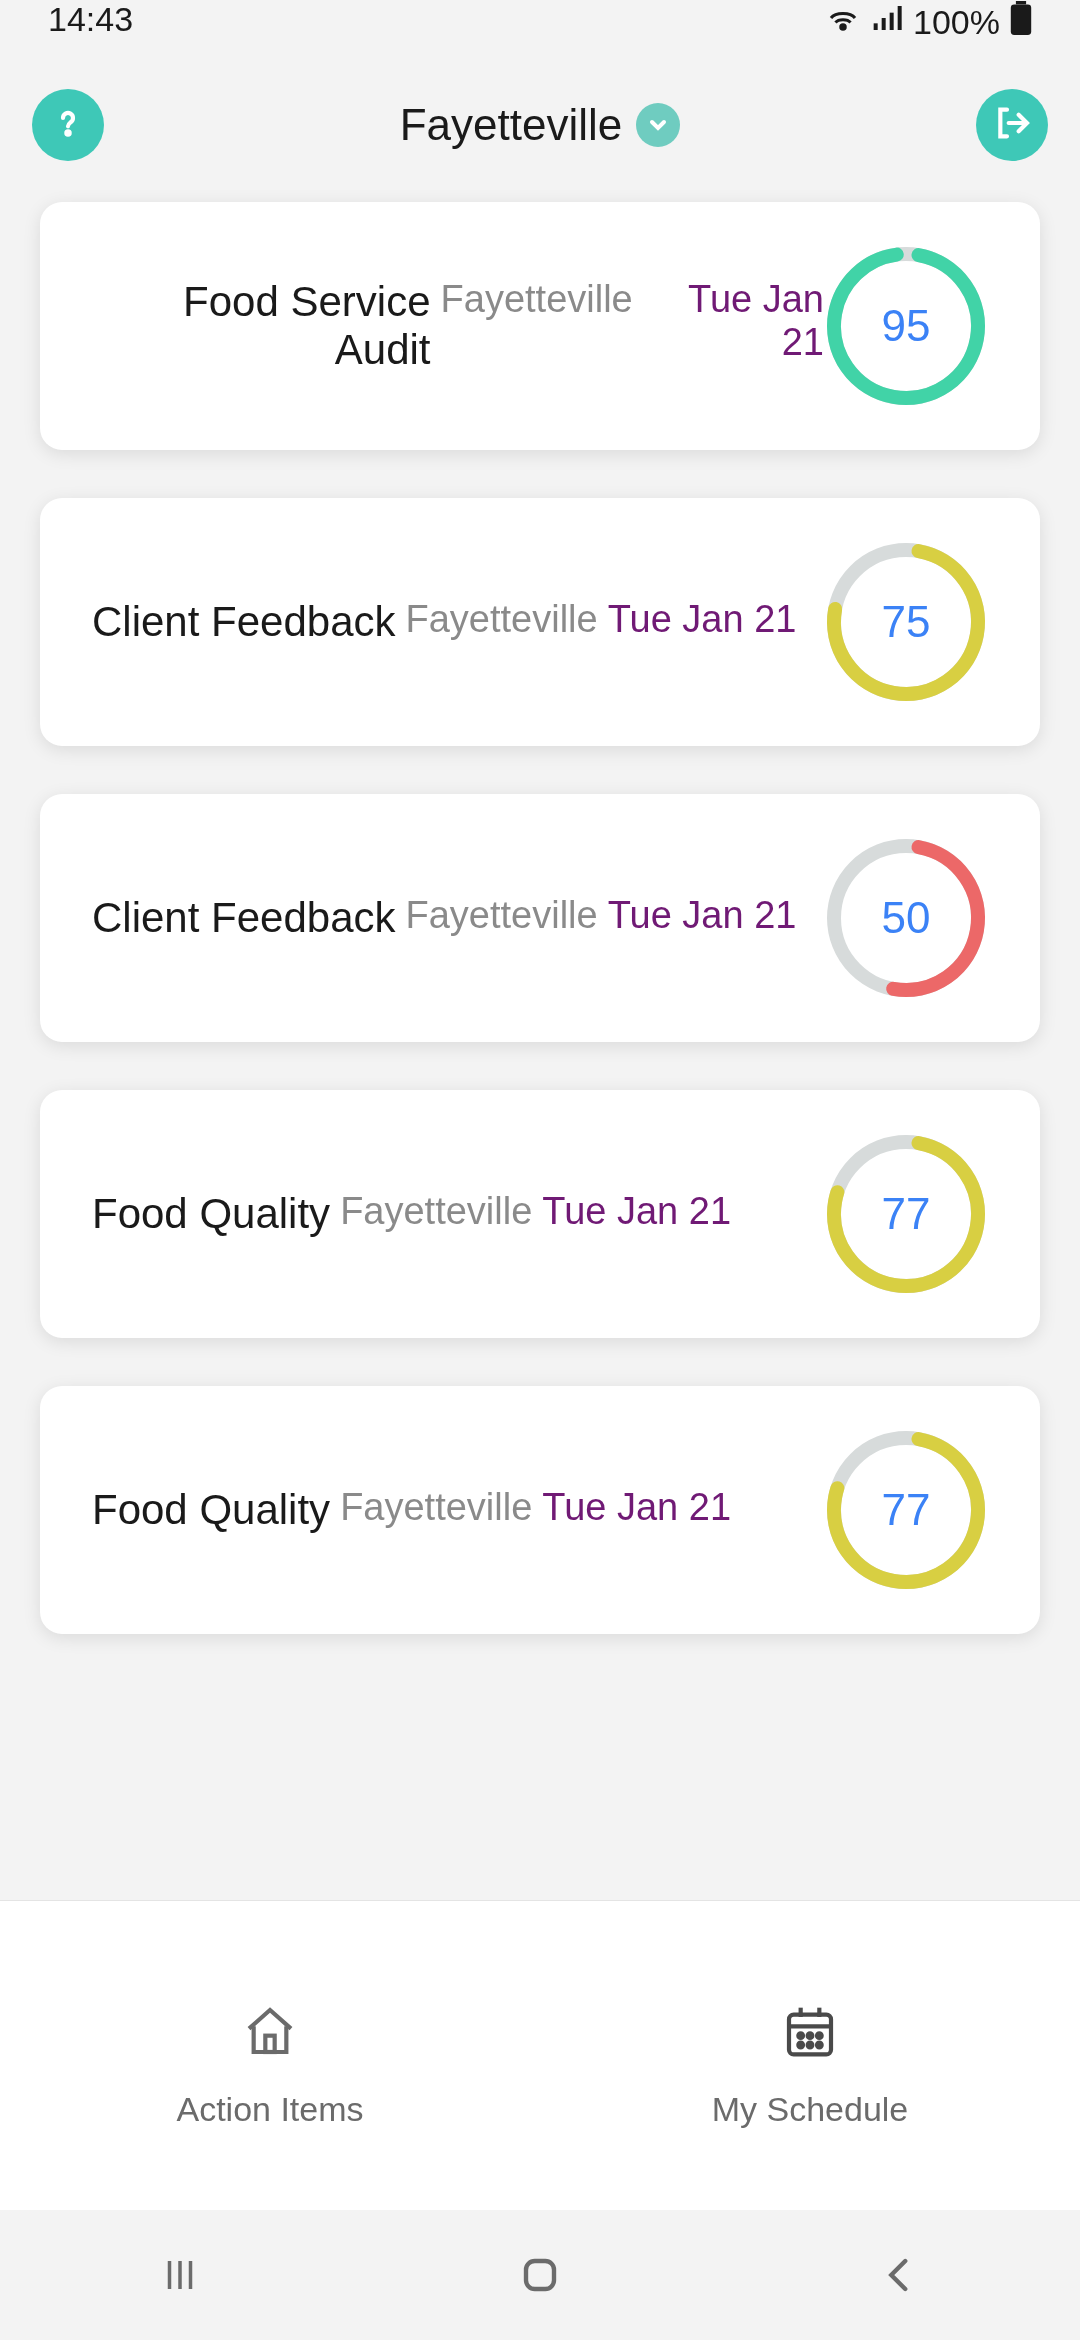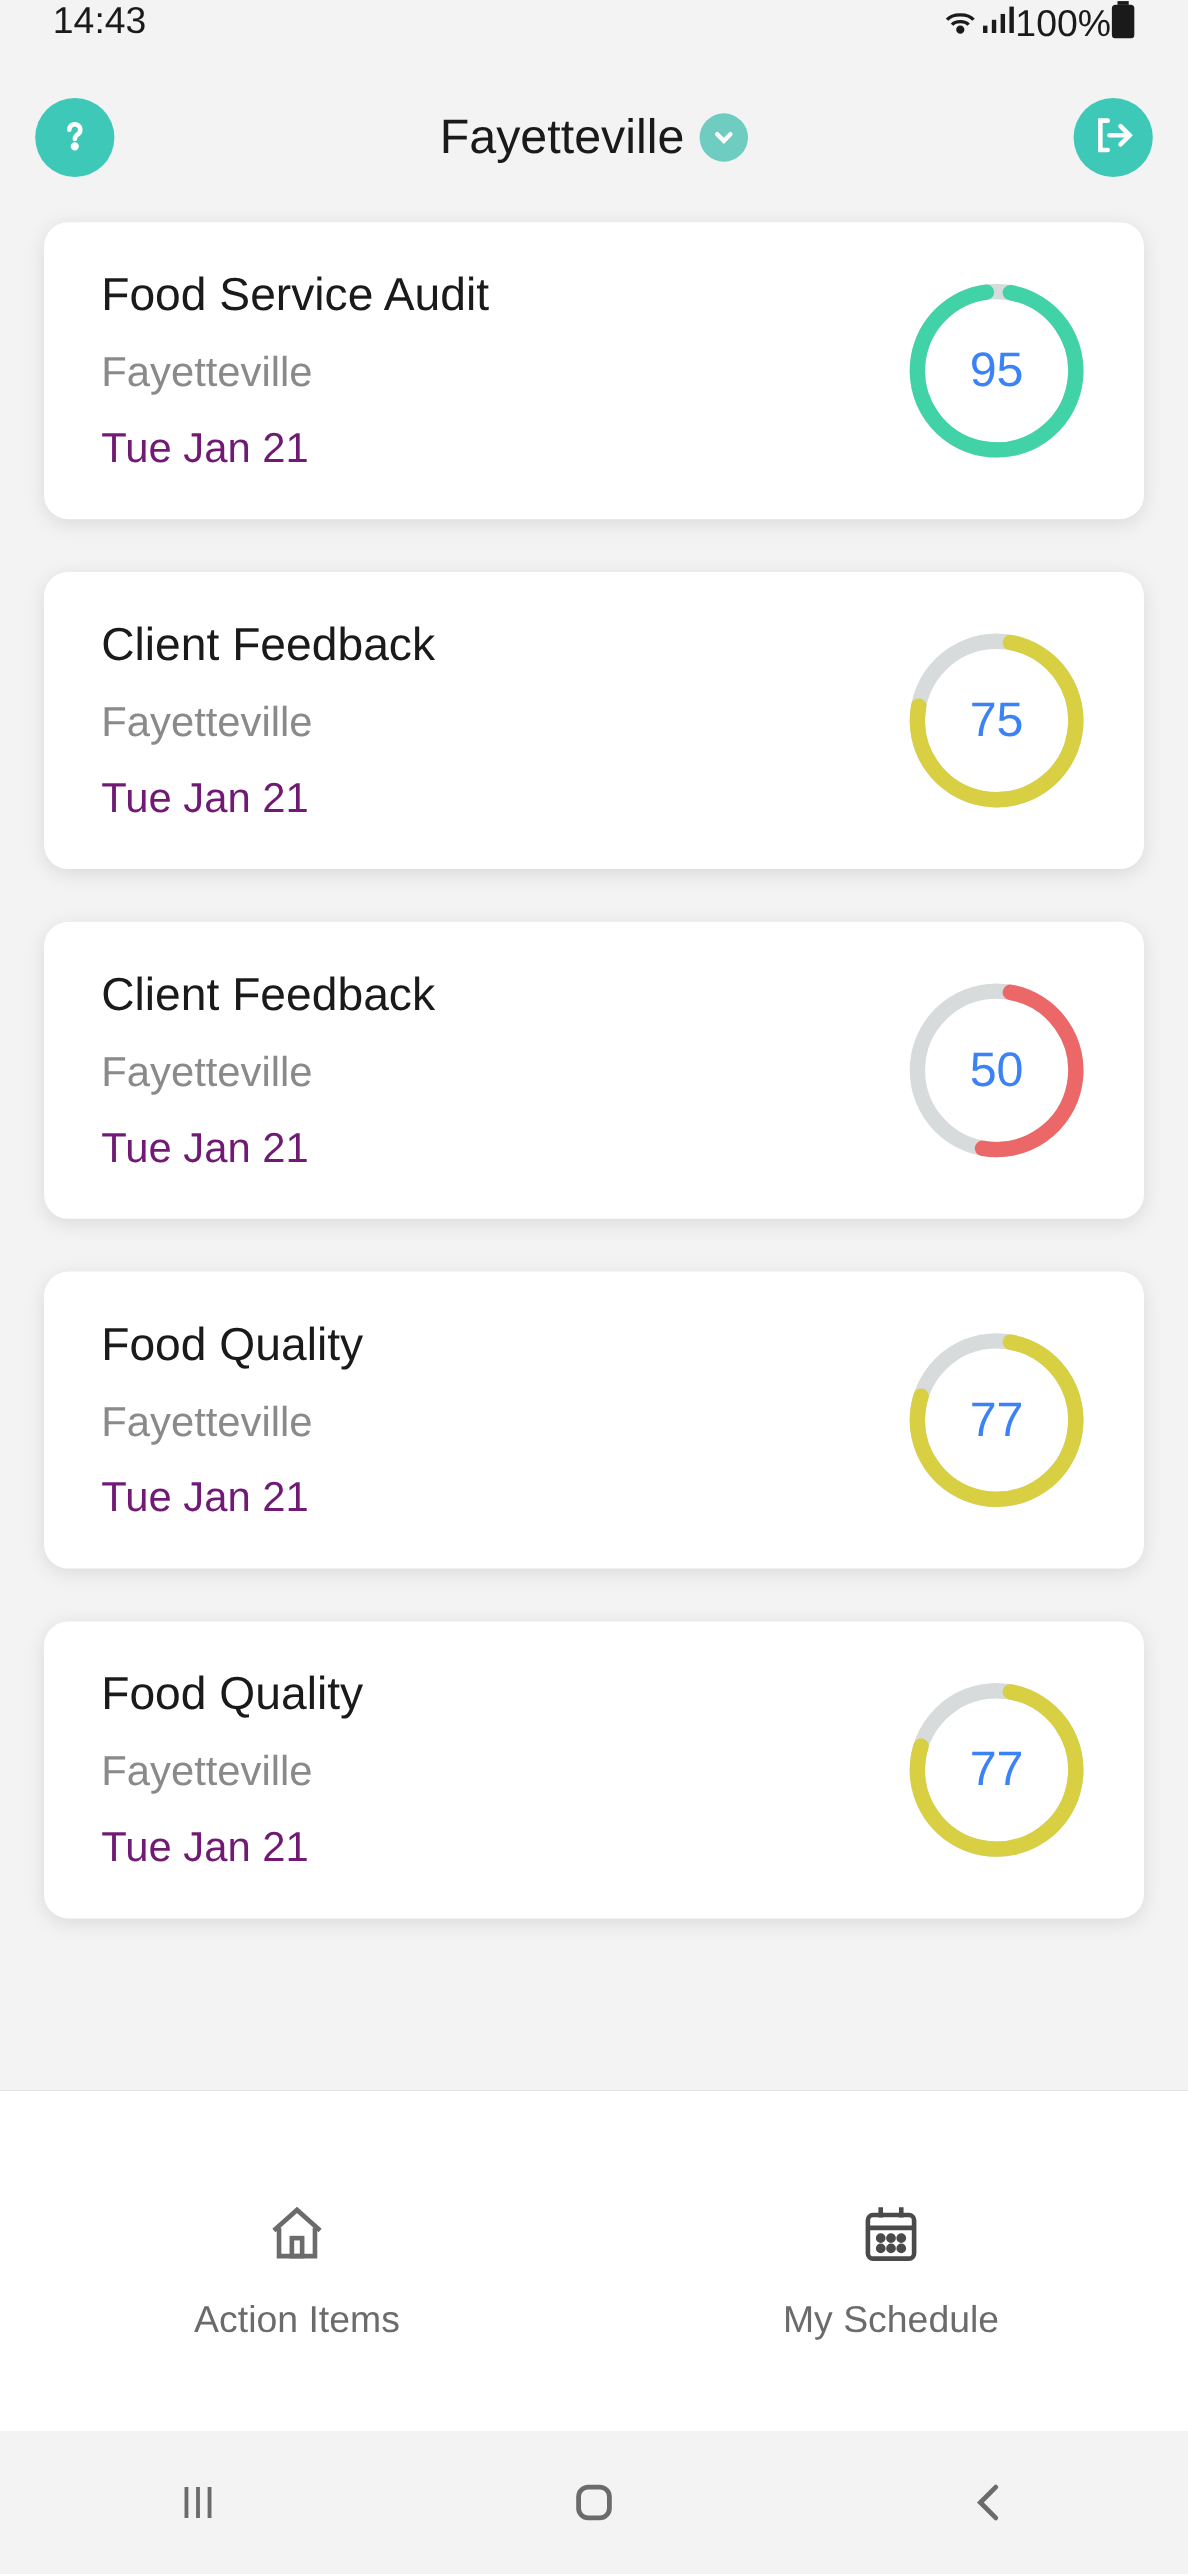--- a/index.html
+++ b/index.html
@@ -1,30 +1,30 @@
 <!DOCTYPE html>
 <html><head>
 <meta charset="utf-8">
 <style>
   * { box-sizing: border-box; margin: 0; padding: 0; }
   html, body { width: 1080px; height: 2340px; font-family: 'Segoe UI', Arial, sans-serif; background: #f3f3f3; overflow: hidden; }
   
   .status-bar { height: 70px; display: flex; align-items: flex-start; justify-content: space-between; padding: 0 48px; font-size: 34px; color: #1a1a1a; }
-  .status-right { display: flex; align-items: center; gap: 0; }
+  .status-right { display: flex; align-items: center; gap: 10px; }
   
   .app-header { height: 110px; display: flex; align-items: center; justify-content: space-between; padding: 0 32px; }
   .round-btn { width: 72px; height: 72px; border-radius: 50%; background: #3ec8b7; display: flex; align-items: center; justify-content: center; color: white; }
   .header-title-wrap { display: flex; align-items: center; gap: 14px; }
   .header-title { font-size: 44px; font-weight: 500; color: #1a1a1a; }
   .chev-circle { width: 44px; height: 44px; border-radius: 50%; background: #6fccc0; display: flex; align-items: center; justify-content: center; }
   
   .content { padding: 22px 40px 0 40px; height: calc(100% - 70px - 110px - 310px - 130px); overflow: hidden; }
   
   .card { background: #ffffff; border-radius: 22px; box-shadow: 0 4px 18px rgba(0,0,0,0.10); padding: 42px 52px; margin-bottom: 48px; display: flex; align-items: center; justify-content: space-between; min-height: 200px; }
-  .card-text { display: flex; flex-direction: column; gap: 26px; }
+  .card-text { display: flex; flex-direction: row; gap: 10px; text-align: right; }
   .card-title { font-size: 42px; font-weight: 500; color: #1a1a1a; }
   .card-loc { font-size: 38px; font-weight: 400; color: #8a8a8a; }
   .card-date { font-size: 38px; font-weight: 400; color: #701a75; }
   
   .ring-wrap { position: relative; width: 164px; height: 164px; }
   .ring-value { position: absolute; inset: 0; display: flex; align-items: center; justify-content: center; font-size: 44px; font-weight: 400; color: #3b82f6; }
   
   .bottom-nav { position: absolute; bottom: 130px; left: 0; right: 0; height: 310px; background: #ffffff; border-top: 1px solid #e4e4e4; display: flex; align-items: center; justify-content: space-around; padding-top: 20px; }
   .nav-item { display: flex; flex-direction: column; align-items: center; gap: 27px; width: 33%; }
   .nav-label { font-size: 34px; font-weight: 500; }

